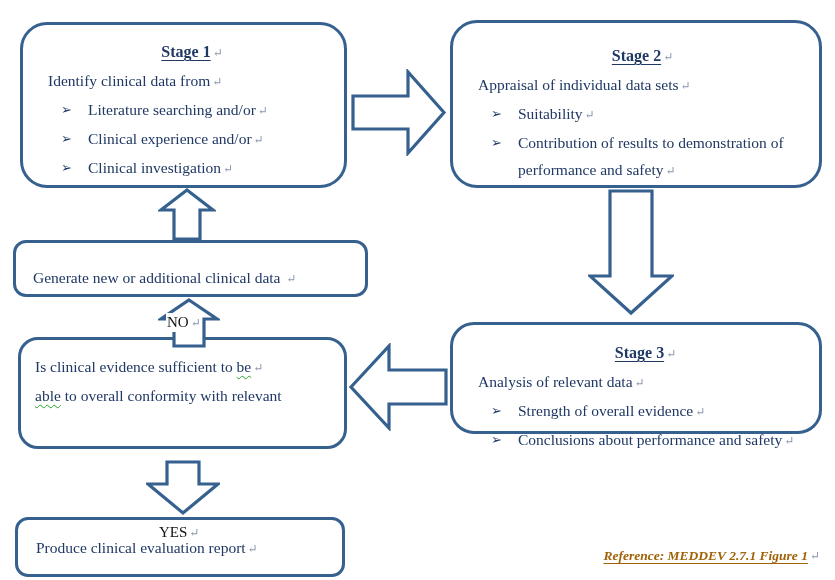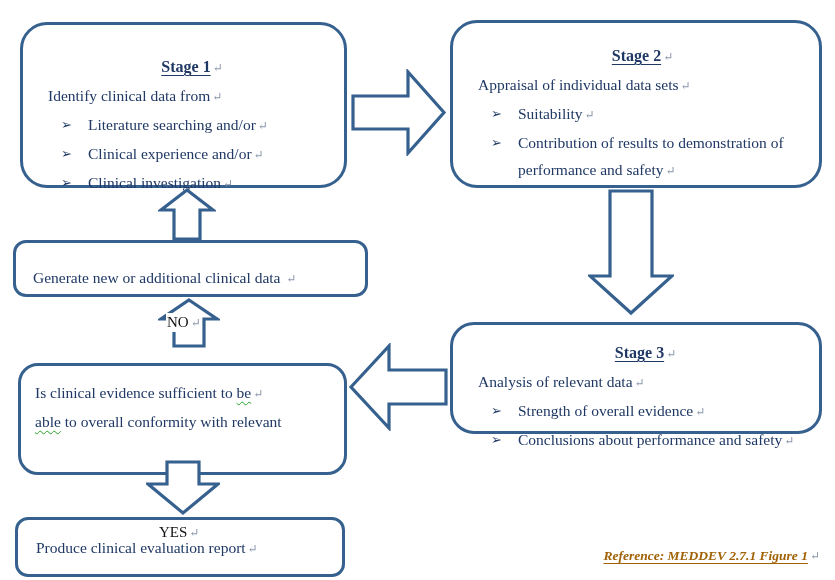--- a/index.html
+++ b/index.html
@@ -4,25 +4,25 @@
 <style>
   html,body{margin:0;padding:0;background:#fff;}
   .canvas{
     position:relative;width:835px;height:580px;background:#ffffff;overflow:hidden;
     font-family:"Liberation Serif","DejaVu Serif",serif;color:#1F3864;
   }
   
   .box{position:absolute;background:#fff;border:3.5px solid #36618F;box-sizing:border-box;}
   .stage{border-radius:27px;}
   .small{border-radius:13px;border-width:3px;}
-  .b-stage1{left:20px;top:22px;width:327px;height:166px;padding:28px 8px 0 25px;}
+  .b-stage1{left:20px;top:22px;width:327px;height:166px;padding:13px 8px 0 25px;}
   .b-stage2{left:450px;top:20px;width:372px;height:168px;padding:19px 12px 0 25px;}
   .b-stage3{left:450px;top:322px;width:372px;height:112px;padding:14px 6px 0 25px;border-radius:24px;}
   .b-generate{left:13px;top:240px;width:355px;height:57px;padding:21px 8px 0 17px;}
-  .b-question{left:18px;top:363px;width:329px;height:112px;padding:13px 8px 0 14px;border-radius:20px;}
+  .b-question{left:18px;top:337px;width:329px;height:112px;padding:13px 8px 0 14px;border-radius:20px;}
   .b-produce{left:15px;top:517px;width:330px;height:60px;padding:14px 8px 0 18px;}
   
   .line{line-height:27px;font-size:15.5px;white-space:nowrap;}
   .ttl{text-align:center;line-height:27px;font-size:16px;font-weight:bold;}
   .tl{text-decoration:underline;text-underline-offset:3px;}
   .brow{display:flex;line-height:27px;font-size:15.5px;margin-left:13px;}
   .bul{width:17px;flex:0 0 17px;font-size:13px;margin-right:10px;}
   .btxt{flex:1;}
   .qline{line-height:28px;font-size:15.5px;}
   .mk{color:#8C98AC;font-size:12px;margin-left:2px;font-weight:normal;text-decoration:none;}

